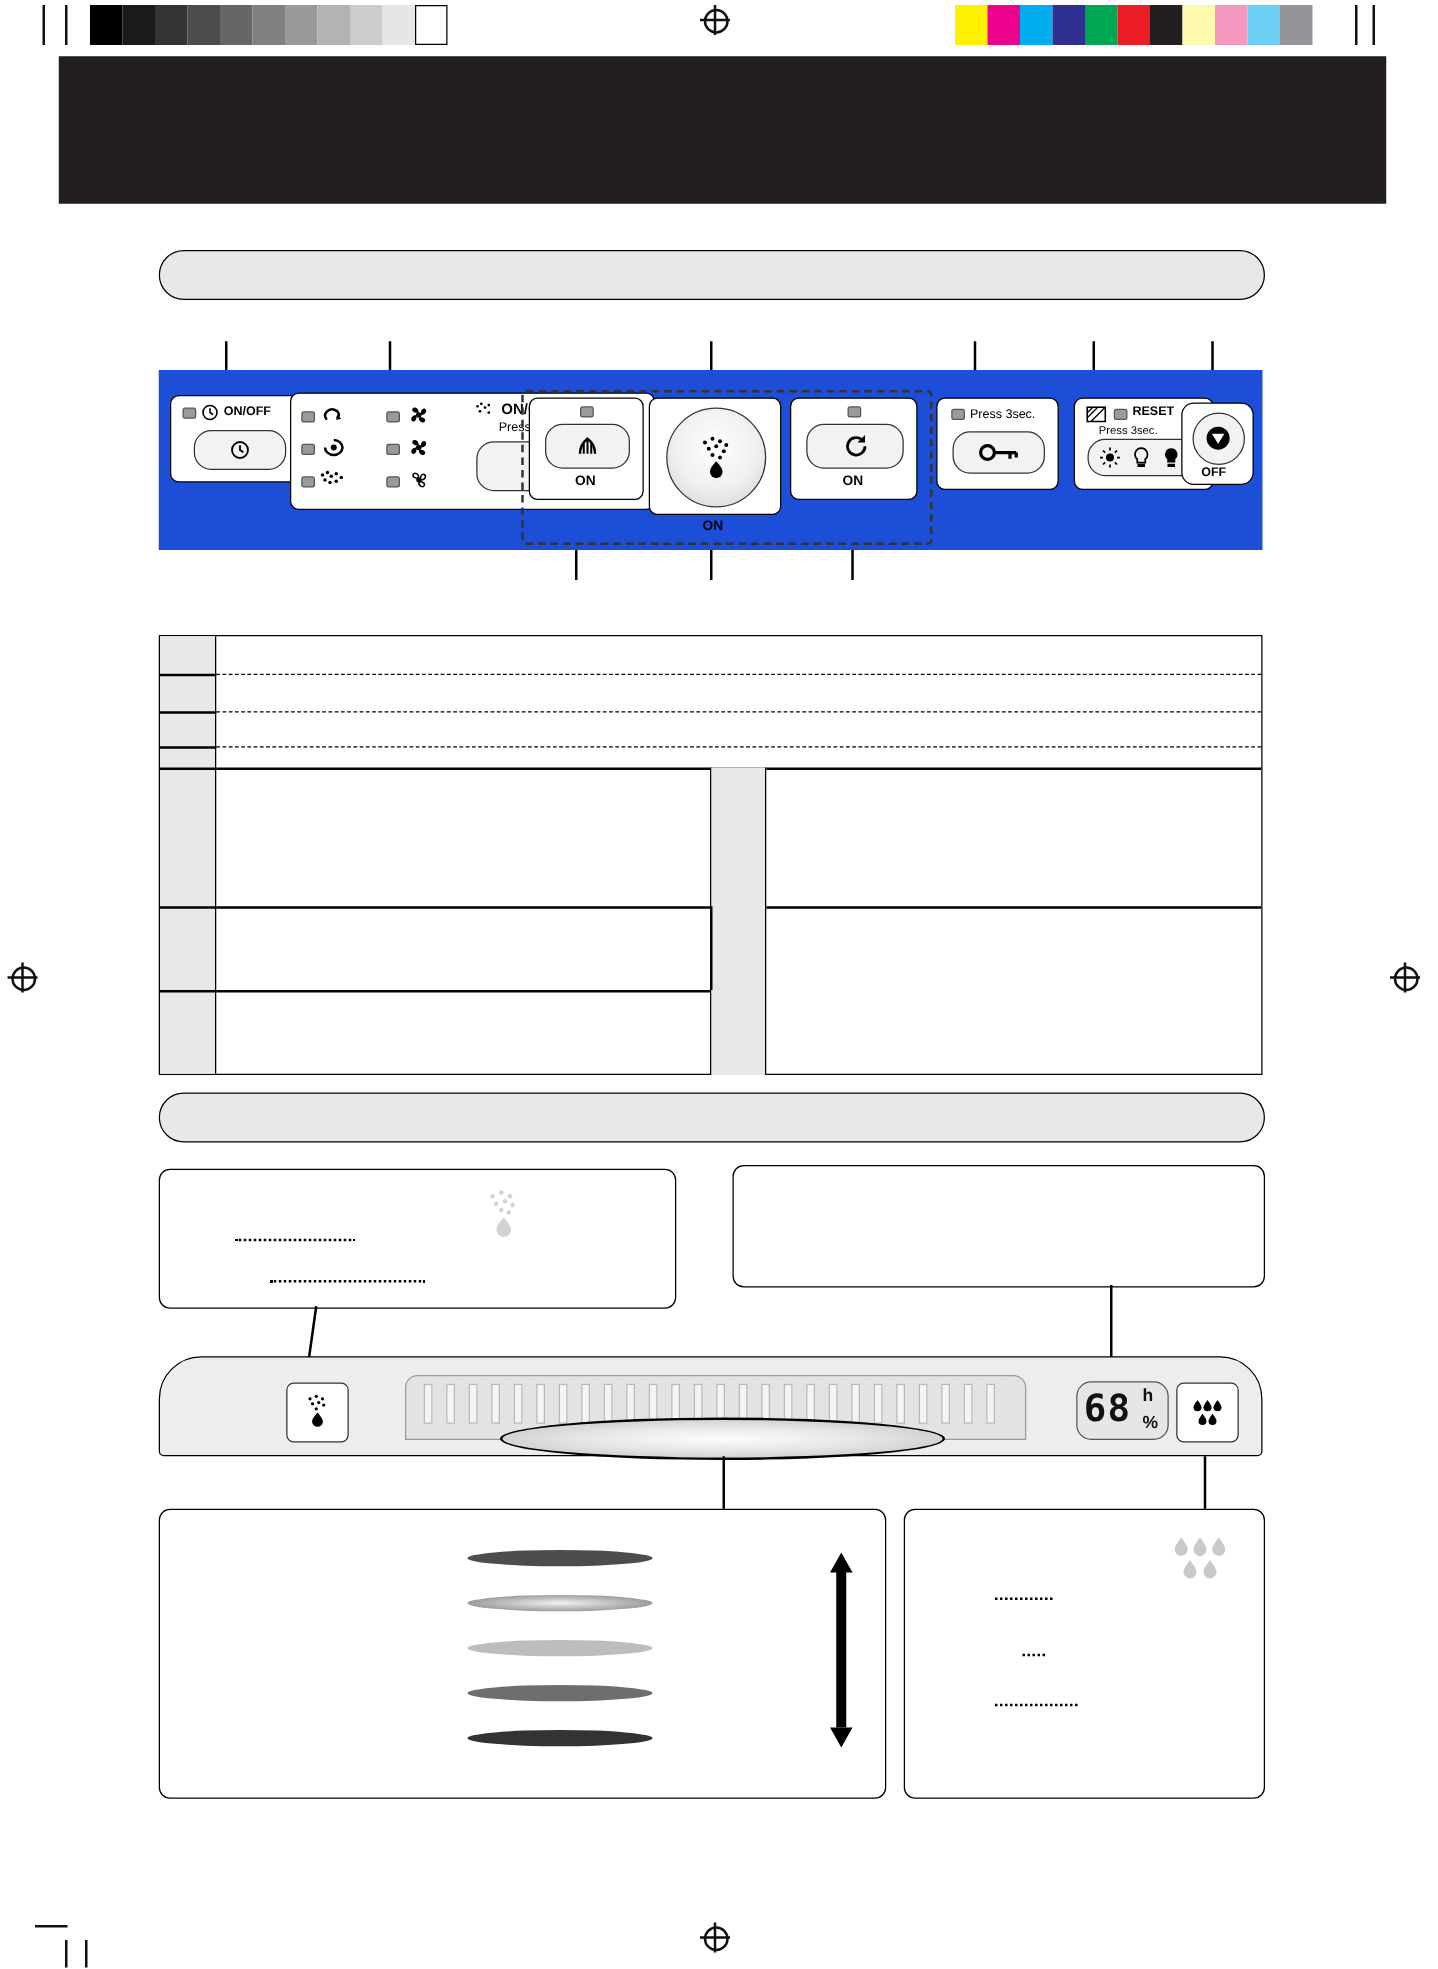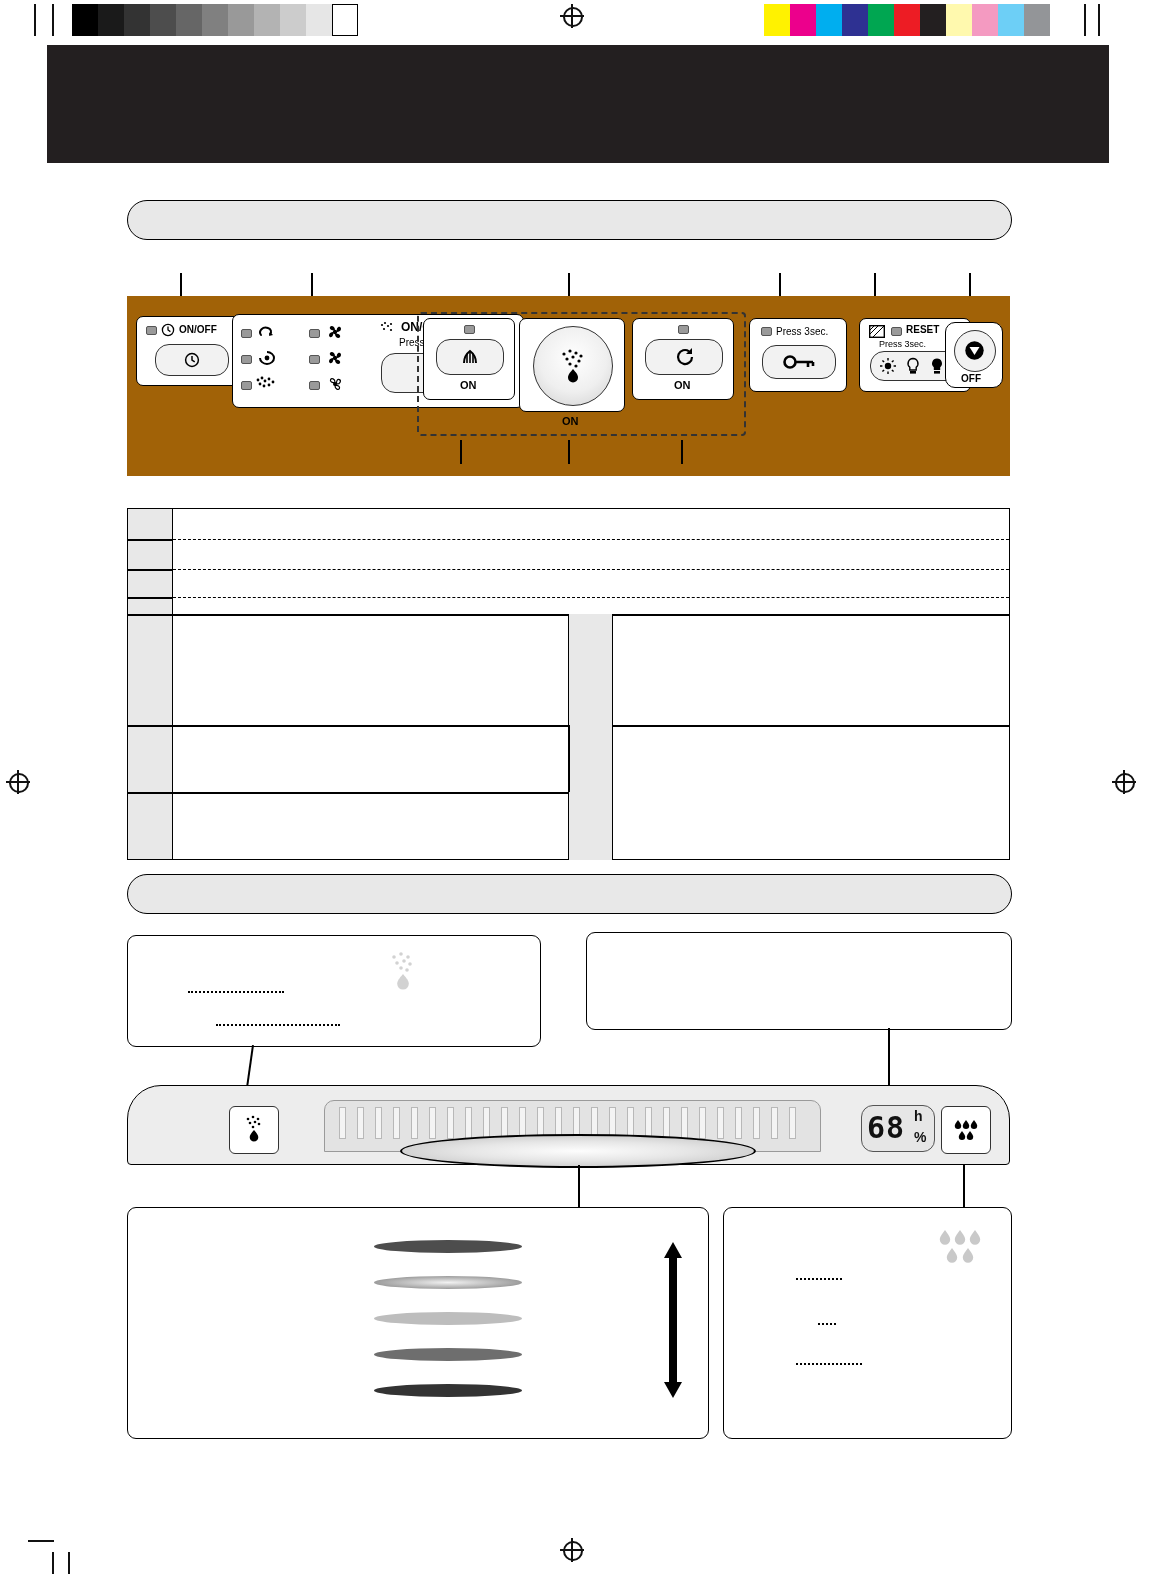--- a/index.html
+++ b/index.html
@@ -25,21 +25,21 @@
     position:absolute;left:47px;top:45px;width:1062px;height:118px;background:#231f20;
   }
 
   
   .sectionbar{
     position:absolute;background:#e8e8e8;border:1.5px solid #000;border-radius:22px;
   }
 
   
   .panel{
-    position:absolute;left:127px;top:296px;width:883px;height:180px;background:#a16207;
+    position:absolute;left:127px;top:296px;width:883px;height:144px;background:#1d4ed8;
   }
   .pbox{
     position:absolute;background:#fff;border:1.5px solid #000;border-radius:7px;
   }
   .pdash{
     position:absolute;border:2px dashed #333;border-radius:4px;
   }
   .btn-round{
     position:absolute;border:1.5px solid #333;border-radius:50%;background:#f2f2f2;
   }

